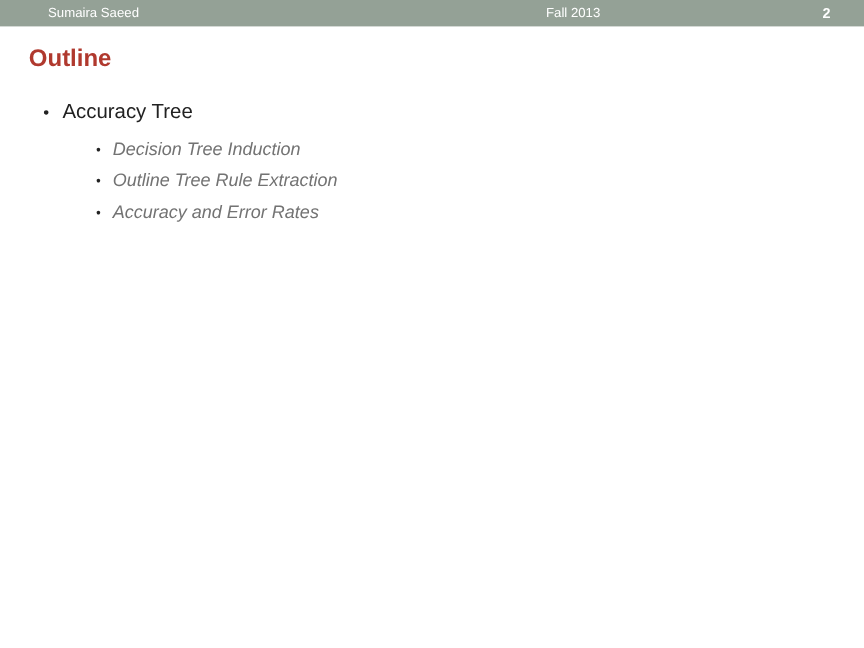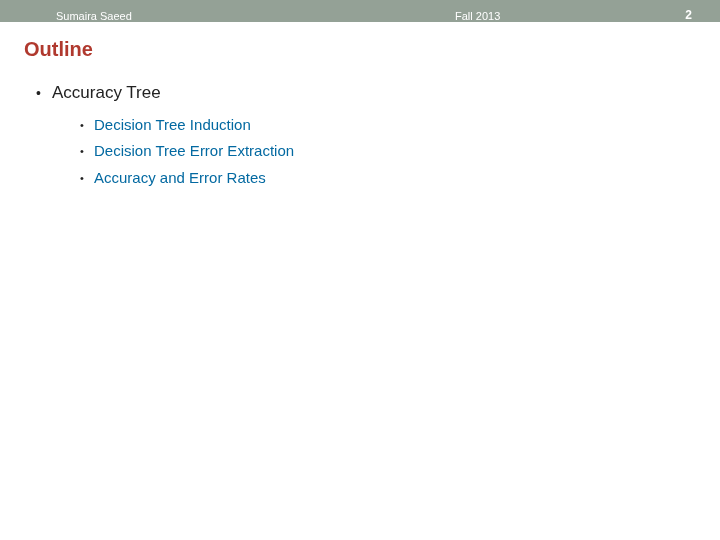--- a/index.html
+++ b/index.html
@@ -6,24 +6,24 @@
   html, body { width: 720px; height: 540px; overflow: hidden; }
   body {
     font-family: Arial, "Helvetica Neue", Helvetica, sans-serif;
     background: #ffffff;
     position: relative;
   }
   .header {
     height: 22px;
     background: #94a196;
     display: flex;
-    align-items: flex-end;
+    align-items: center;
     color: #ffffff;
     font-size: 11px;
-    padding: 0 40px 0 56px;
+    padding: 0 40px 0 40px;
     position: relative;
   }
   .header .author {
     flex: 0 0 auto;
   }
   .header .term {
     position: absolute;
     left: 455px;
   }
   .header .page {
@@ -60,26 +60,27 @@
     color: #222;
     font-size: 14px;
     line-height: 20px;
   }
   .list-l2 {
     list-style: none;
     padding-left: 28px;
     margin-top: 12px;
   }
   .list-l2 > li {
-    color: #0369a1;
+    color: #737373;
     font-size: 15px;
     margin-bottom: 6px;
     position: relative;
     padding-left: 14px;
     line-height: 1.35;
+    font-style: italic;
   }
   .list-l2 > li::before {
     content: "•";
     position: absolute;
     left: 0;
     top: 0;
     color: #222;
     font-size: 11px;
     line-height: 20px;
   }
@@ -94,18 +95,18 @@
 </div>
 
 <div class="content">
   <h1 class="title">Outline</h1>
 
   <ul class="list-l1">
     <li>
       <span>Accuracy Tree</span>
       <ul class="list-l2">
         <li><span>Decision Tree Induction</span></li>
-        <li><span>Decision Tree Error Extraction</span></li>
+        <li><span>Outline Tree Rule Extraction</span></li>
         <li><span>Accuracy and Error Rates</span></li>
       </ul>
     </li>
   </ul>
 </div>
 
 </body></html>

